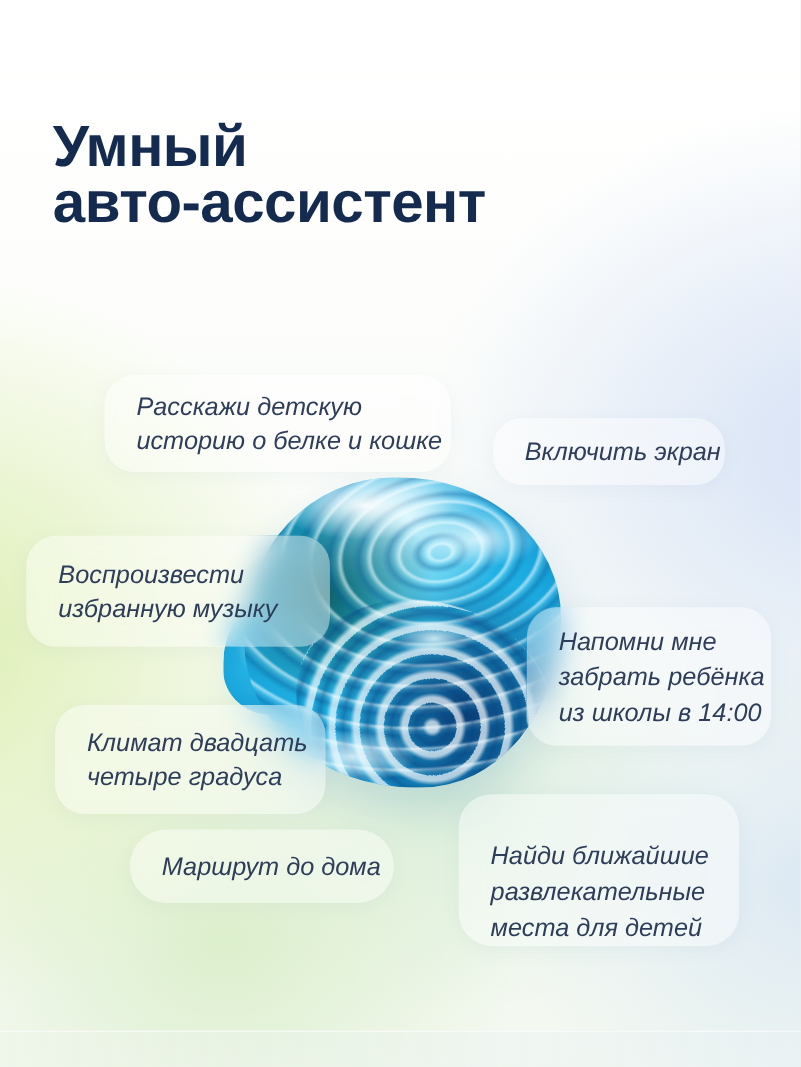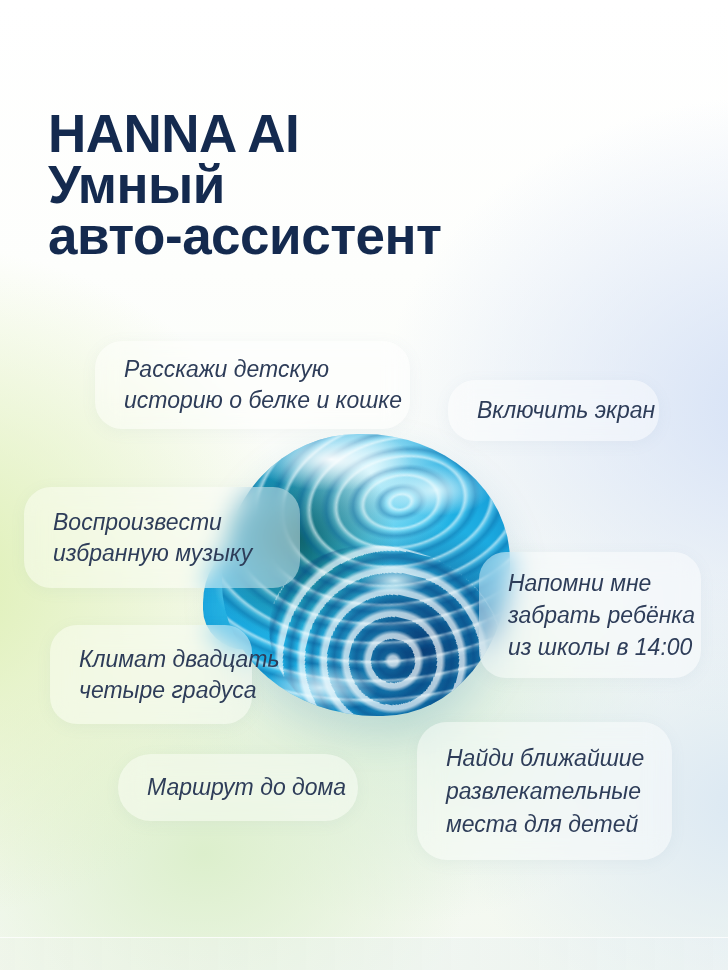--- a/index.html
+++ b/index.html
@@ -91,38 +91,37 @@
     color:#2e3d59;
     font-size:23px;line-height:31px;
     z-index:2;
     white-space:nowrap;
     font-style:italic;
   }
   .b1{left:95px;  top:341px; width:315px; height:88px;}
   .b2{left:448px; top:380px; width:211px; height:61px;text-align:right;}
   .b3{left:24px;  top:487px; width:276px; height:101px;}
   .b4{left:479px; top:552px; width:222px; height:126px; line-height:32px;}
-  .b5{left:50px;  top:625px; width:202px; height:99px;}
+  .b5{left:50px;  top:641px; width:246px; height:99px;}
   .b6{left:118px; top:754px; width:240px; height:67px; border-radius:33px;text-align:right;}
-  .b7{left:417px; top:722px; width:255px; height:138px; line-height:33px; border-radius:30px;}
+  .b7{left:417px; top:722px; width:255px; height:138px; line-height:33px; border-radius:30px;justify-content:flex-end;}
 
   
   .bottom-band{
     position:absolute;left:0;top:937px;width:728px;height:33px;
     border-top:1px solid rgba(255,255,255,.75);
     background:linear-gradient(90deg, rgba(238,245,233,.55), rgba(233,241,246,.45));
   }
 </style>
 </head>
 <body>
 
 <div class="page">
 
   <h1 class="title">
-    <div>HANNA AI</div>
     <div>Умный</div>
     <div>авто-ассистент</div>
   </h1>
 
   <div class="orb-lobe"></div>
   <div class="orb">
     <div class="ripples"></div>
     <div class="swirl"></div>
     <div class="glare"></div>
   </div>

